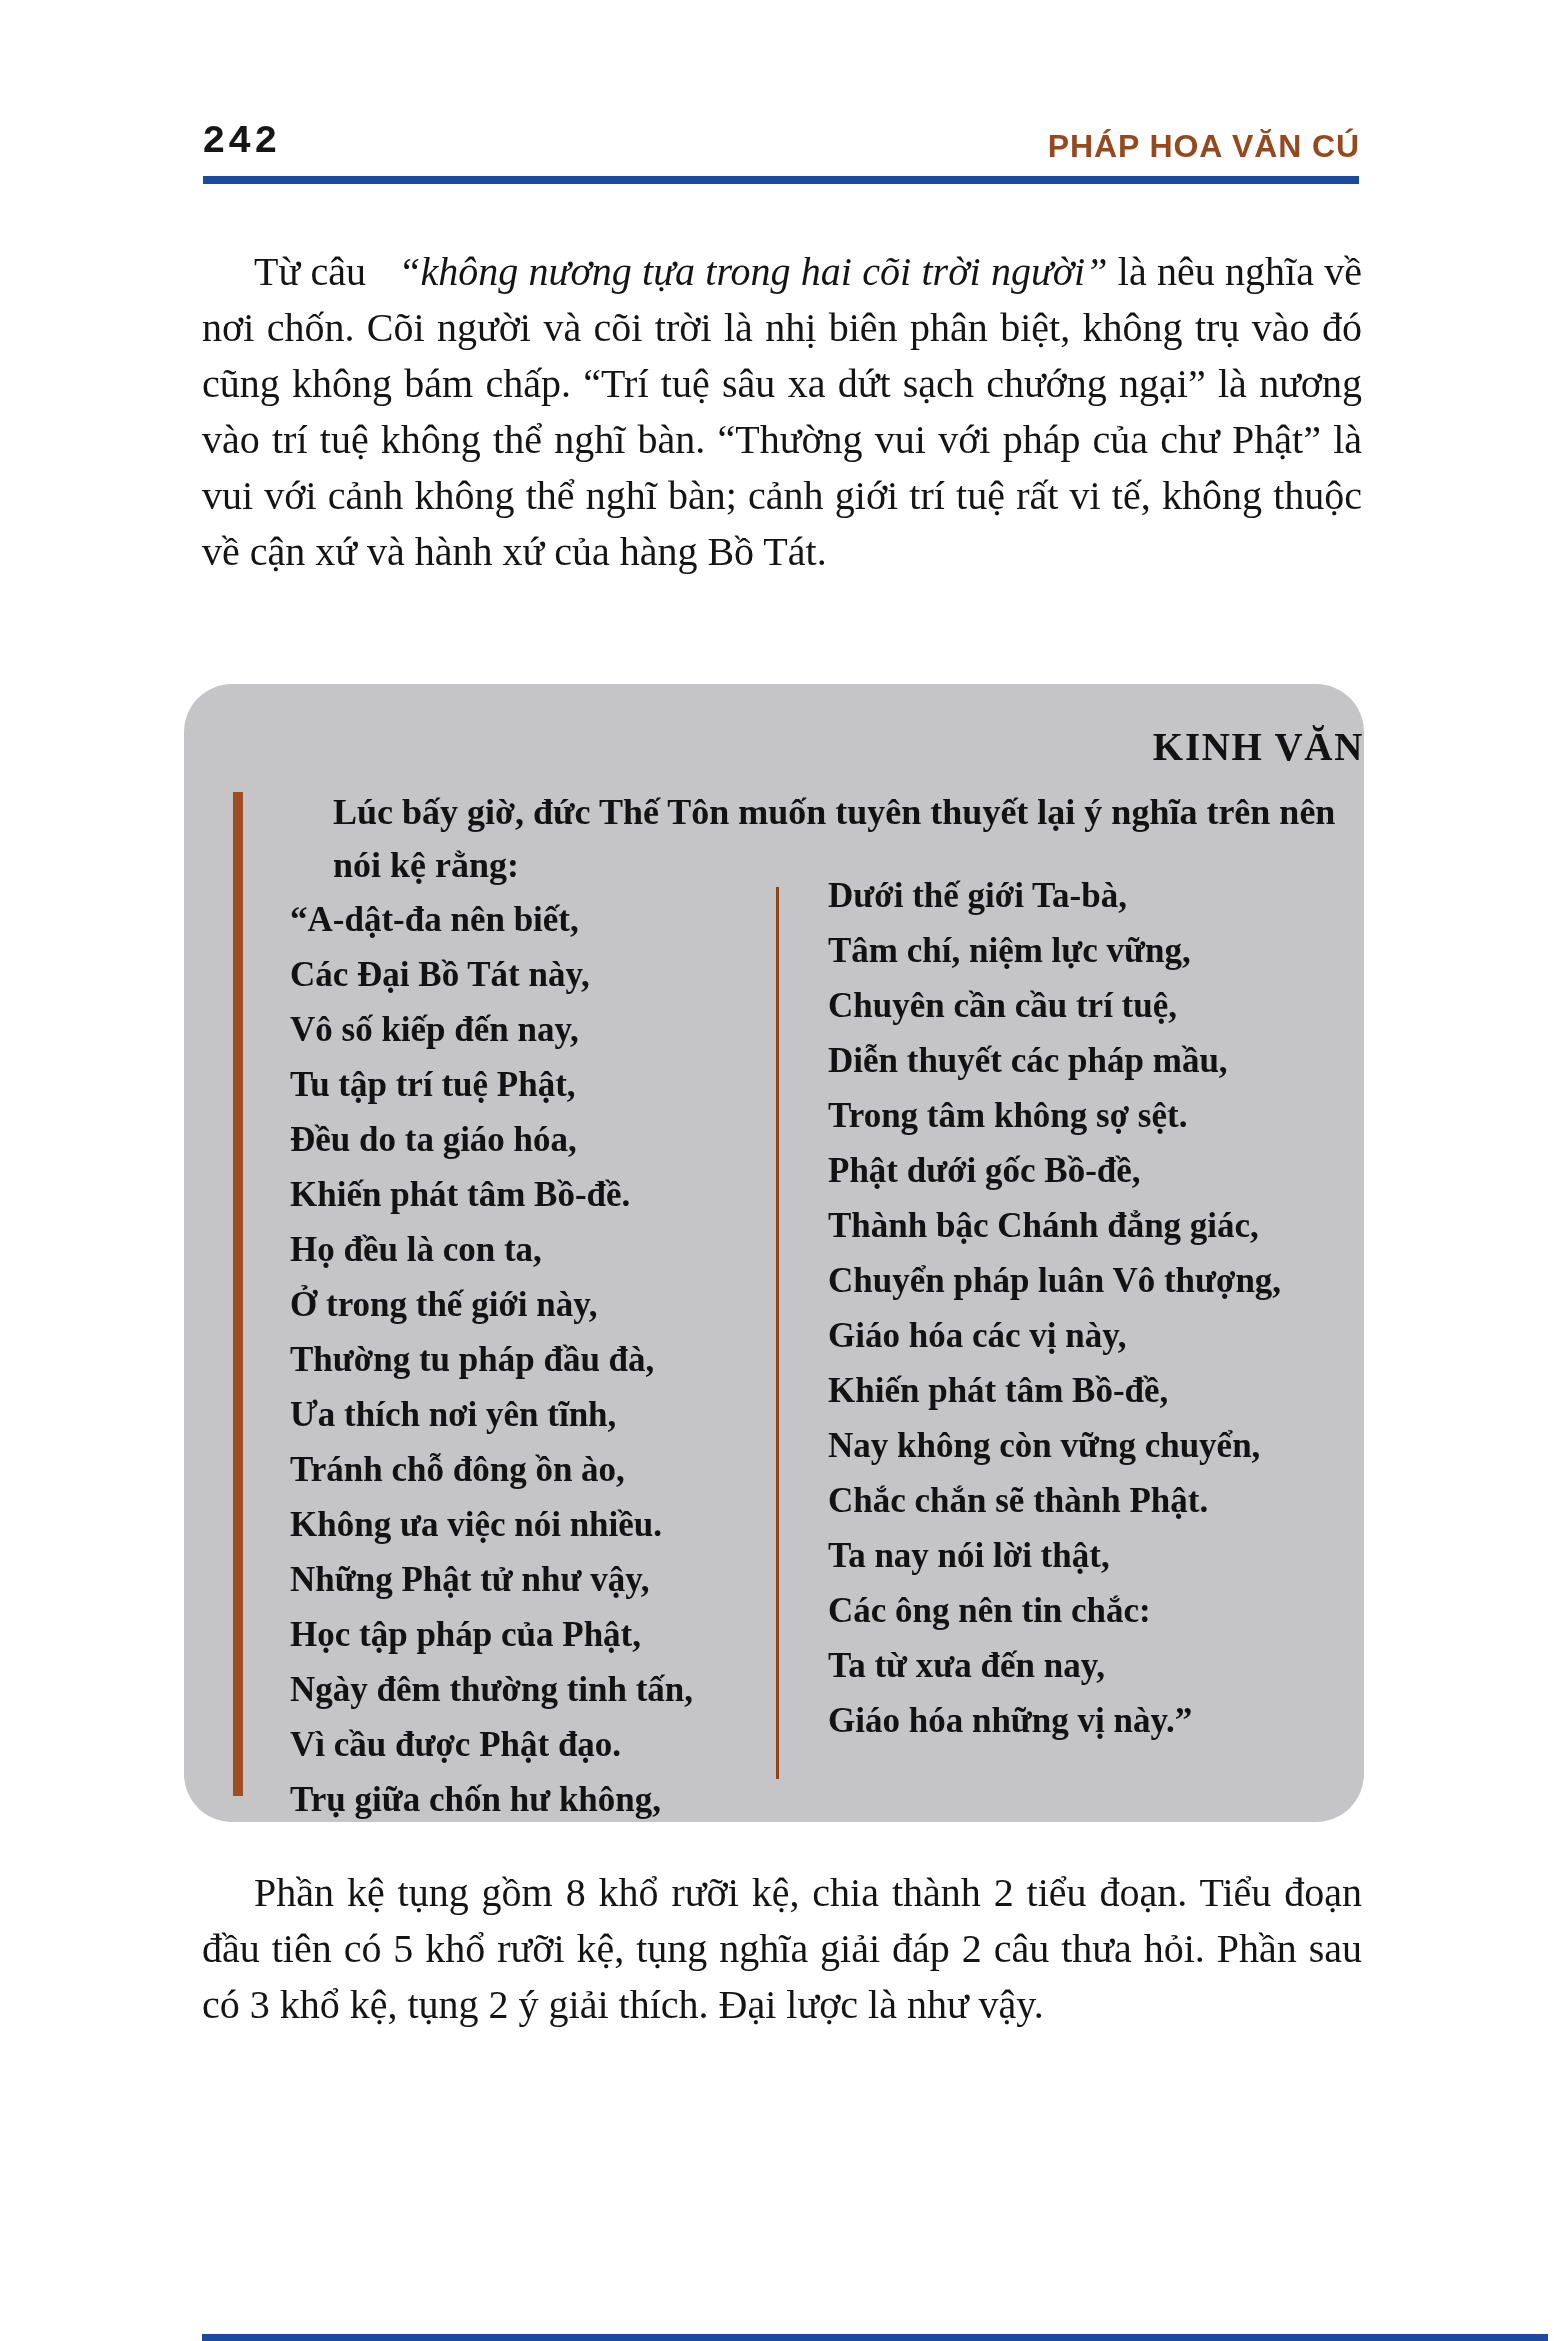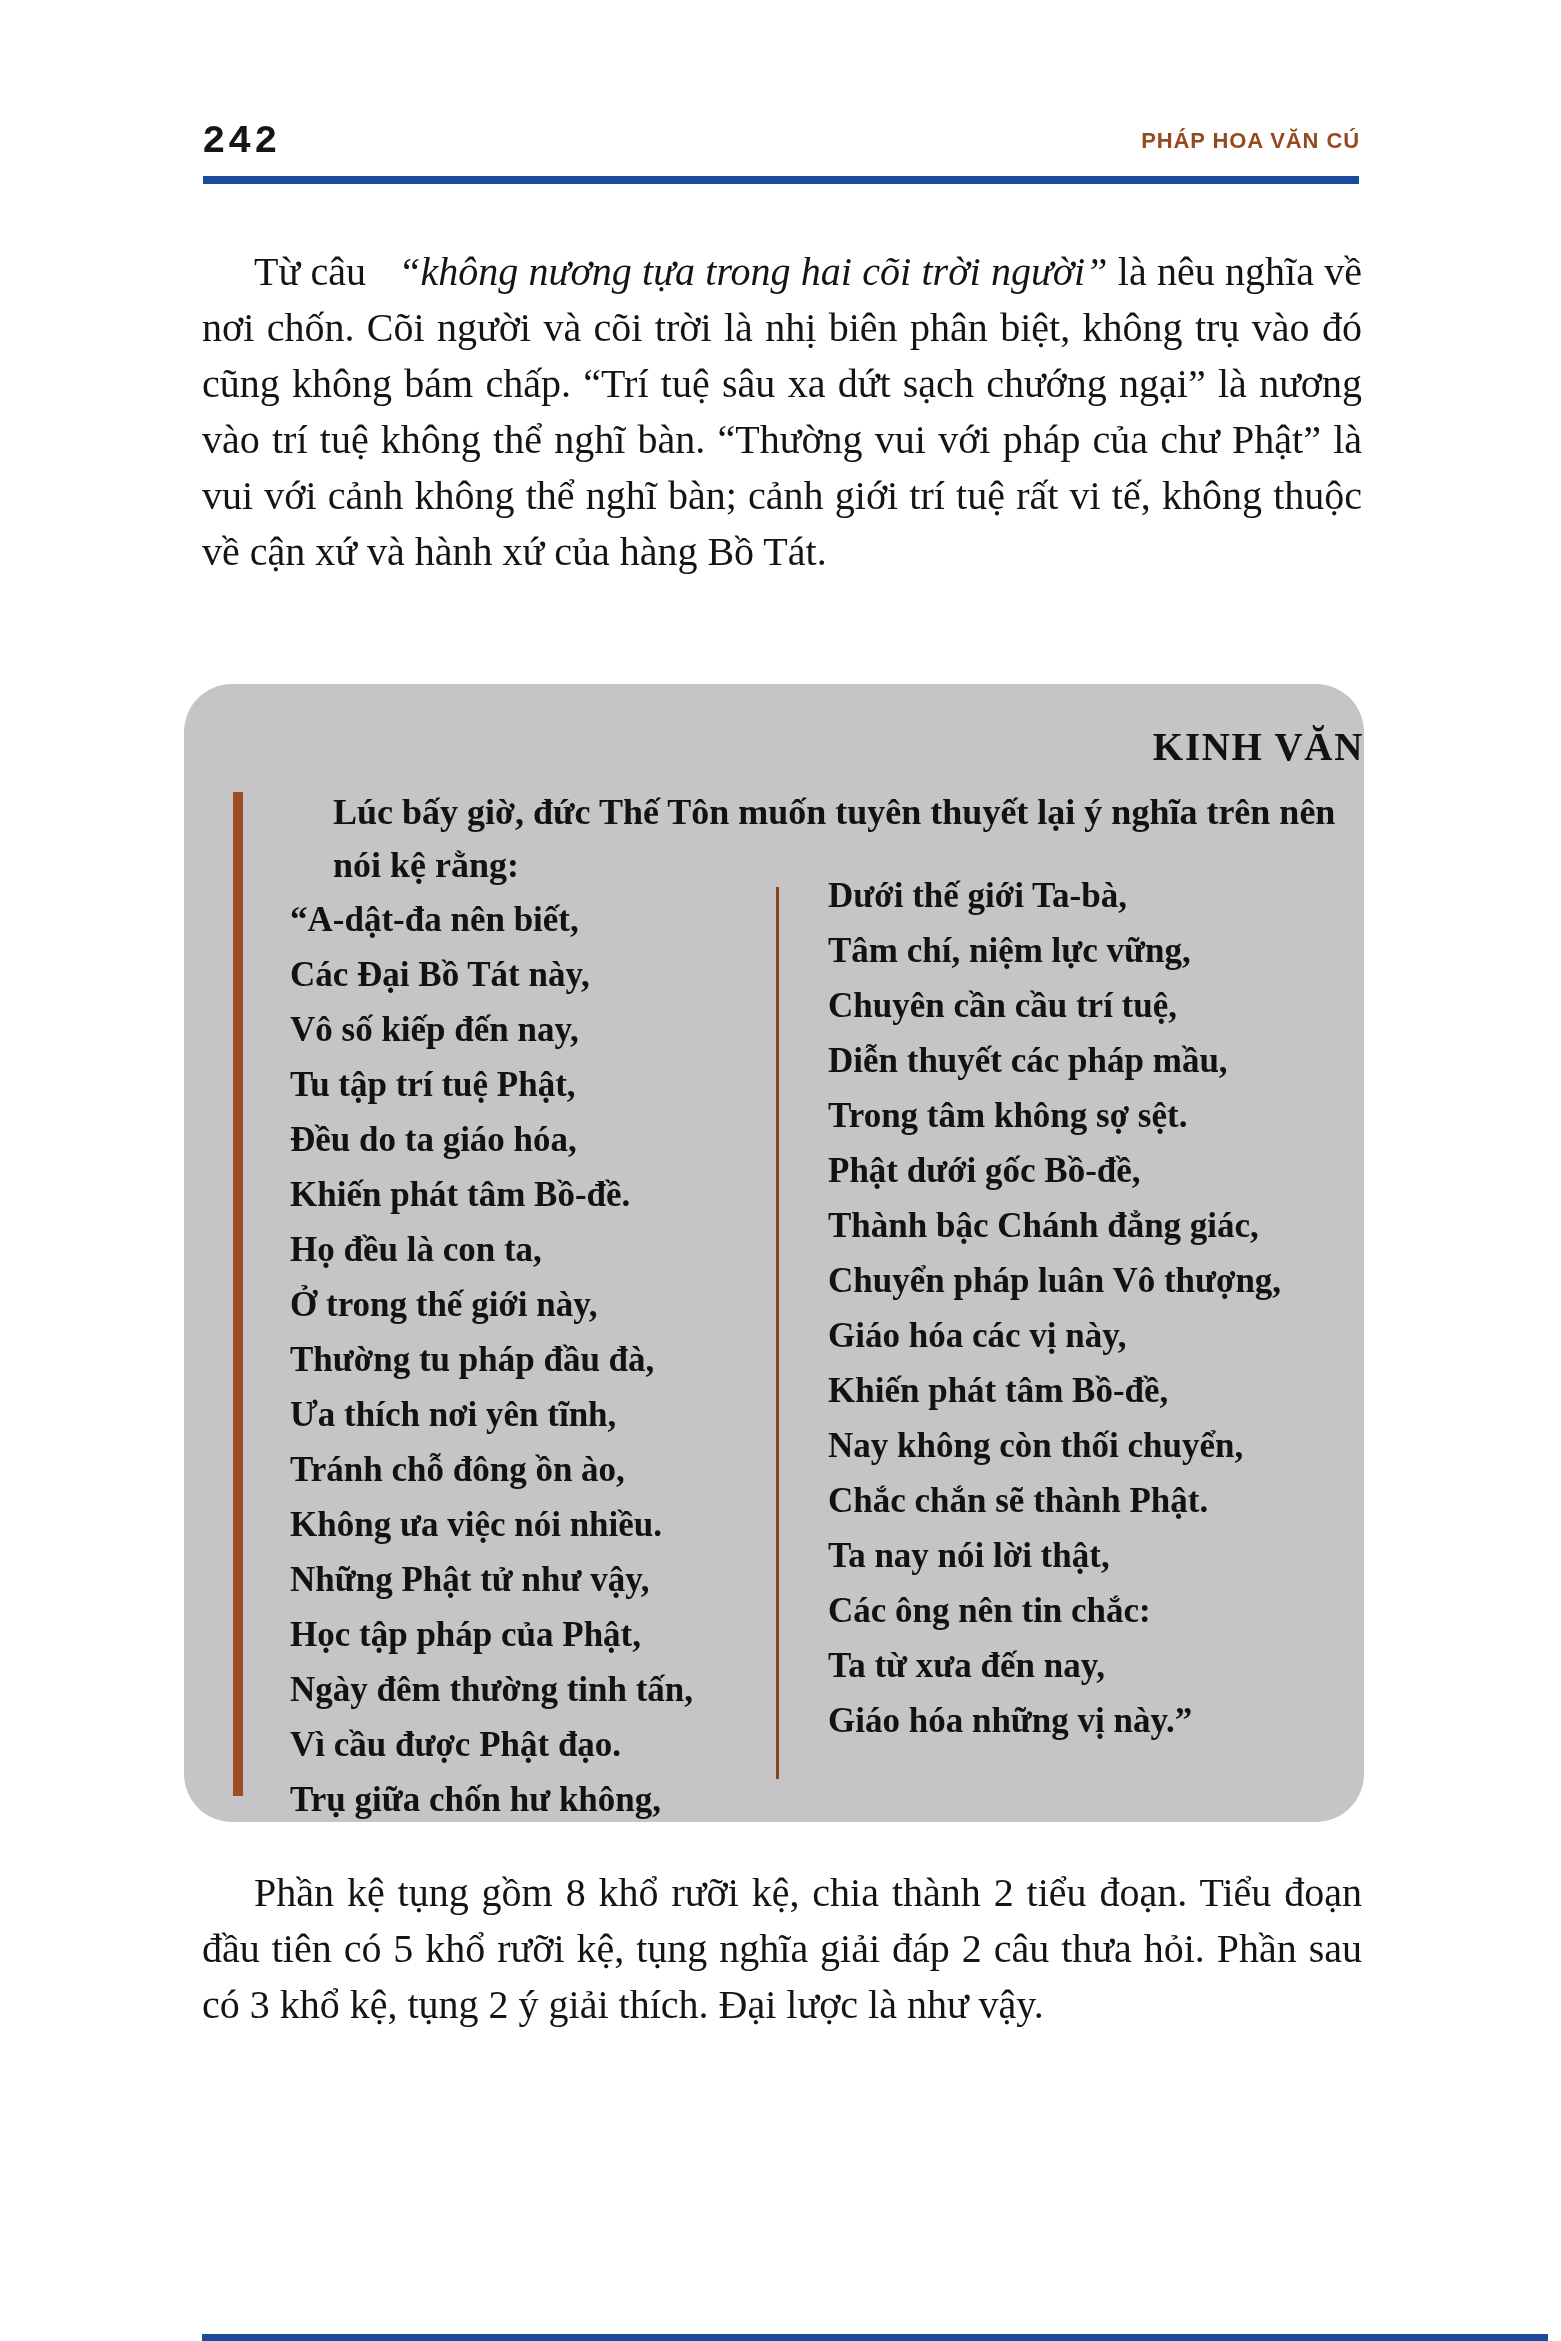--- a/index.html
+++ b/index.html
@@ -10,21 +10,21 @@
     color:#141414;
   }
   .page-number {
     position:absolute; left:202px; top:120px;
     font-family:Liberation Mono, monospace;
     font-weight:bold; font-size:39px; letter-spacing:2.6px; color:#161616;
   }
   .running-title {
     position:absolute; right:201px; top:128px;
     font-family:"Liberation Sans","DejaVu Sans",sans-serif;
-    font-weight:bold; font-size:22px; letter-spacing:0.9px; color:#96491f;
+    font-weight:bold; font-size:32px; letter-spacing:0.9px; color:#96491f;
   }
   .rule-blue {
     position:absolute; left:203px; top:176px; width:1156px; height:7.8px;
     background:#1c4a9c;
   }
   .para {
     position:absolute; margin:0;
     font-size:40px; line-height:56px; text-align:justify;
   }
   .para-1 { left:202px; top:244px; width:1160px; }
@@ -116,21 +116,21 @@
         <div>Dưới thế giới Ta-bà,</div>
         <div>Tâm chí, niệm lực vững,</div>
         <div>Chuyên cần cầu trí tuệ,</div>
         <div>Diễn thuyết các pháp mầu,</div>
         <div>Trong tâm không sợ sệt.</div>
         <div>Phật dưới gốc Bồ-đề,</div>
         <div>Thành bậc Chánh đẳng giác,</div>
         <div>Chuyển pháp luân Vô thượng,</div>
         <div>Giáo hóa các vị này,</div>
         <div>Khiến phát tâm Bồ-đề,</div>
-        <div>Nay không còn thối chuyển,</div>
+        <div>Nay không còn vững chuyển,</div>
         <div>Chắc chắn sẽ thành Phật.</div>
         <div>Ta nay nói lời thật,</div>
         <div>Các ông nên tin chắc:</div>
         <div>Ta từ xưa đến nay,</div>
         <div>Giáo hóa những vị này.”</div>
       </div>
 
   </section>
 
   <p class="para para-2"><span class="first-indent"></span><span>Phần kệ tụng gồm 8 khổ rưỡi kệ, chia thành 2 tiểu đoạn. Tiểu đoạn đầu tiên có 5 khổ rưỡi kệ, tụng nghĩa giải đáp 2 câu thưa hỏi. Phần sau có 3 khổ kệ, tụng 2 ý giải thích. Đại lược là như vậy.</span></p>

